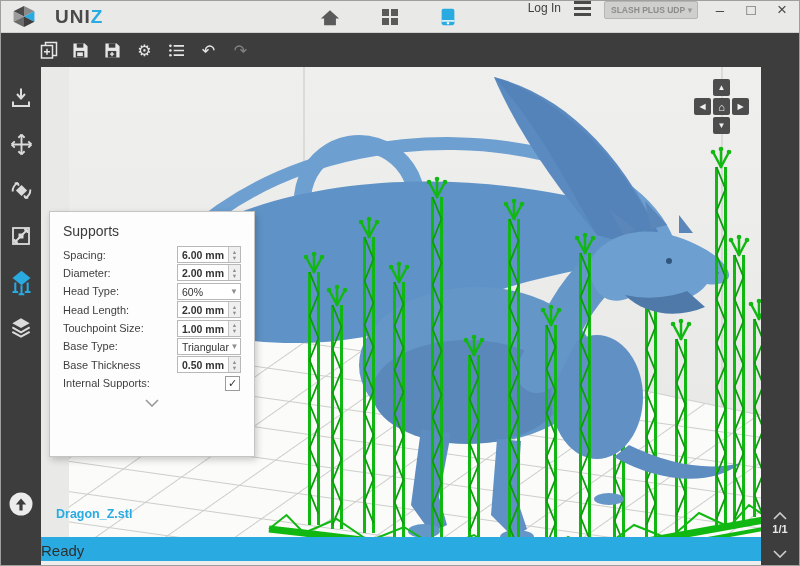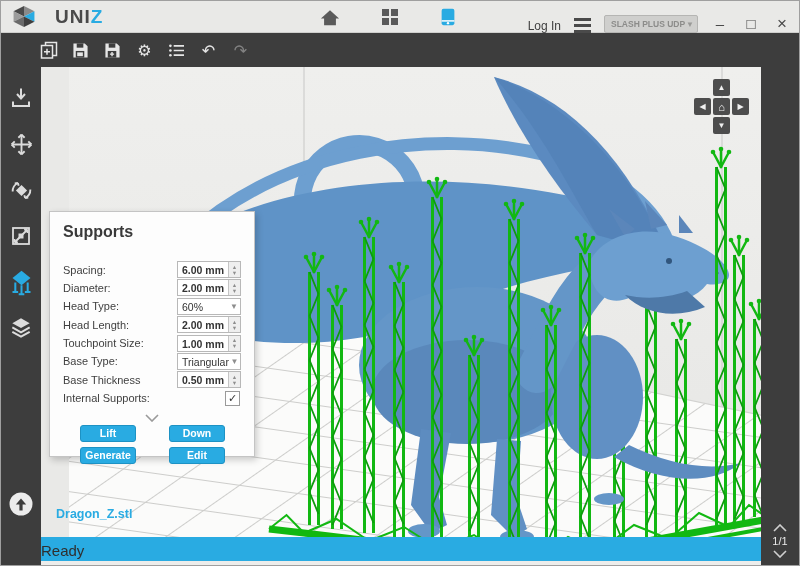--- a/index.html
+++ b/index.html
@@ -5,21 +5,21 @@
   * { margin:0; padding:0; box-sizing:border-box; }
   body { font-family:"Liberation Sans", sans-serif; background:#888; }
   .window { position:relative; width:800px; height:566px; background:#ededeb; border:1px solid #9f9f9f; overflow:hidden; }
 
   
   .titlebar { position:absolute; left:0; top:0; width:100%; height:32px; background:#e9e9e7; border-bottom:1px solid #cfcfcd; }
   .logo { position:absolute; left:10px; top:4px; display:flex; align-items:center; gap:18px; }
   .logo-word { font-size:19px; font-weight:bold; color:#4a4a4a; letter-spacing:1px; }
   .logo-word .accent { color:#29abe2; }
   .tb-center-icon { position:absolute; top:5px; width:22px; height:22px; display:flex; align-items:center; justify-content:center; cursor:pointer; }
-  .tb-right { position:absolute; right:8px; top:0; height:32px; display:flex; align-items:flex-end; gap:13px; }
+  .tb-right { position:absolute; right:8px; top:0; height:32px; display:flex; align-items:flex-start; gap:13px; }
   .login { font-size:12px; color:#3f3f3f; cursor:pointer; }
   .hamburger { display:flex; flex-direction:column; gap:3px; cursor:pointer; }
   .hamburger span { width:17px; height:3px; background:#4a4a4a; }
   .printer-select { width:94px; height:18px; background:#cfcfcd; border:1px solid #b5b5b3; border-radius:2px; display:flex; align-items:center; font-size:8.5px; font-weight:bold; color:#8c8c8a; padding:0 3px 0 6px; cursor:default; }
   .printer-select .chev { margin-left:auto; font-size:8px; color:#9a9a98; }
   .win-btn { font-size:15px; color:#4a4a4a; width:18px; text-align:center; cursor:pointer; line-height:18px; }
 
   
   .toolbar { position:absolute; left:0; top:32px; width:100%; height:34px; background:#3d3d3d; display:flex; align-items:center; padding-left:38px; gap:13px; }
   .tool-icon { width:19px; height:19px; display:flex; align-items:center; justify-content:center; cursor:pointer; }
@@ -29,36 +29,36 @@
 
   
   .sidebar-left { position:absolute; left:0; top:66px; width:40px; height:500px; background:#3d3d3d; }
   .side-item { width:40px; height:46px; display:flex; align-items:center; justify-content:center; cursor:pointer; }
   .upload-btn { position:absolute; left:7px; bottom:46px; cursor:pointer; }
 
   
   .sidebar-right { position:absolute; right:0; top:32px; width:38px; height:534px; background:#3d3d3d; }
   .pager { position:absolute; bottom:6px; left:0; width:38px; text-align:center; }
   .pager-chev { display:block; margin:0 auto 3px auto; cursor:pointer; }
-  .pager-label { color:#e8e8e8; font-size:11px; font-weight:normal; display:block; margin-bottom:3px; }
+  .pager-label { color:#e8e8e8; font-size:11px; font-weight:bold; display:block; margin-bottom:15px; }
 
   
   .canvas { position:absolute; left:40px; top:66px; width:722px; height:496px; background:#e9e9e7; overflow:hidden;padding-left:28px; }
   .model-filename { position:absolute; left:15px; top:440px; color:#29abe2; font-weight:bold; font-size:12.5px; }
   .status-bar { position:absolute; left:0; bottom:0; width:100%; height:26px; background:#29abe2; display:flex; align-items:center; font-size:15px; color:#2f2f2f; }
   .bottom-strip { position:absolute; left:40px; bottom:0; width:722px; height:4px; background:#ededeb; }
 
   
   .nav-cluster { position:absolute; top:78px; right:50px; width:55px; height:55px; }
   .nav-btn { position:absolute; width:17px; height:17px; background:#4d4d4d; border-radius:2px; color:#f0f0f0; font-size:8px; display:flex; align-items:center; justify-content:center; cursor:pointer; }
   .nav-btn.home { font-size:11px; }
 
   
   .panel { position:absolute; left:48px; top:210px; width:206px; height:246px; background:#fdfdfd; border:1px solid #c4c4c4; box-shadow:2px 3px 7px rgba(0,0,0,.2); padding:11px 13px 0 13px; }
-  .panel-title { font-size:16px; font-weight:bold; color:#3a3a3a; margin-bottom:20px; }
+  .panel-title { font-size:14px; font-weight:normal; color:#3a3a3a; margin-bottom:7px; }
   .field-row { display:flex; align-items:center; justify-content:space-between; height:17px; margin-bottom:1.4px; }
   .field-label { font-size:11px; color:#3f3f3f; }
   .spin-box, .drop-box { width:64px; height:17px; border:1px solid #b8b8b8; background:#fff; display:flex; align-items:stretch; cursor:pointer; }
   .spin-value { flex:1; font-size:10.5px; color:#333; text-align:right; padding:2px 4px 0 0;font-weight:bold; }
   .drop-value { flex:1; font-size:10.5px; color:#333; text-align:left; padding:2px 0 0 4px; }
   .spin-arrows { width:12px; border-left:1px solid #c4c4c4; background:#efefef; display:flex; flex-direction:column; align-items:center; justify-content:center; font-size:5.5px; color:#8e8e8e; line-height:6px; }
   .drop-chev { width:12px; display:flex; align-items:center; justify-content:center; font-size:8px; color:#8e8e8e; }
   .checkbox { width:15px; height:15px; border:1px solid #9a9a9a; background:#fff; display:flex; align-items:center; justify-content:center; font-size:11px; color:#333; cursor:pointer; margin-right:1px; }
   .collapse-row { text-align:center; height:13px; cursor:pointer; }
   .panel-buttons { margin:4px 16px 0 17px; display:grid; grid-template-columns:56px 56px; justify-content:space-between; row-gap:5px; }
@@ -585,21 +585,15 @@
           <span>✓</span>
         </span>
     </div>
 
     <div class="collapse-row">
       <svg width="14" height="8" viewBox="0 0 14 8">
         <polyline points="1,1 7,7 13,1" stroke="#9a9a9a" stroke-width="1.6" fill="none"></polyline>
       </svg>
     </div>
 
-    <div class="panel-buttons">
-      <button class="blue-btn">Lift</button>
-      <button class="blue-btn">Down</button>
-      <button class="blue-btn">Generate</button>
-      <button class="blue-btn">Edit</button>
-    </div>
   </div>
 
 </div>
 
 </body></html>

